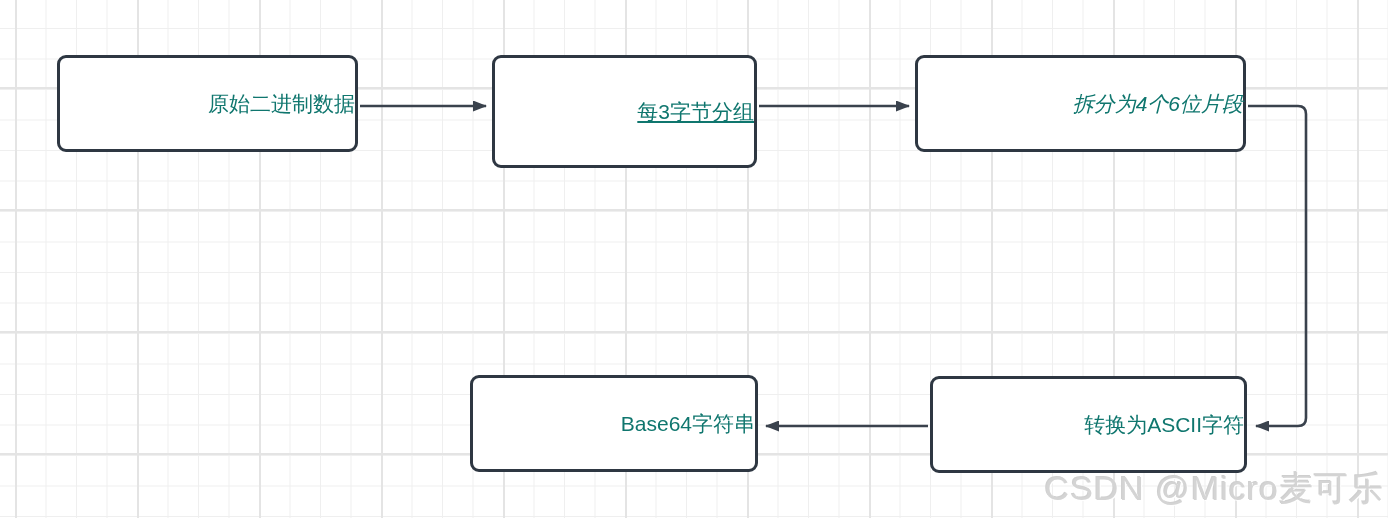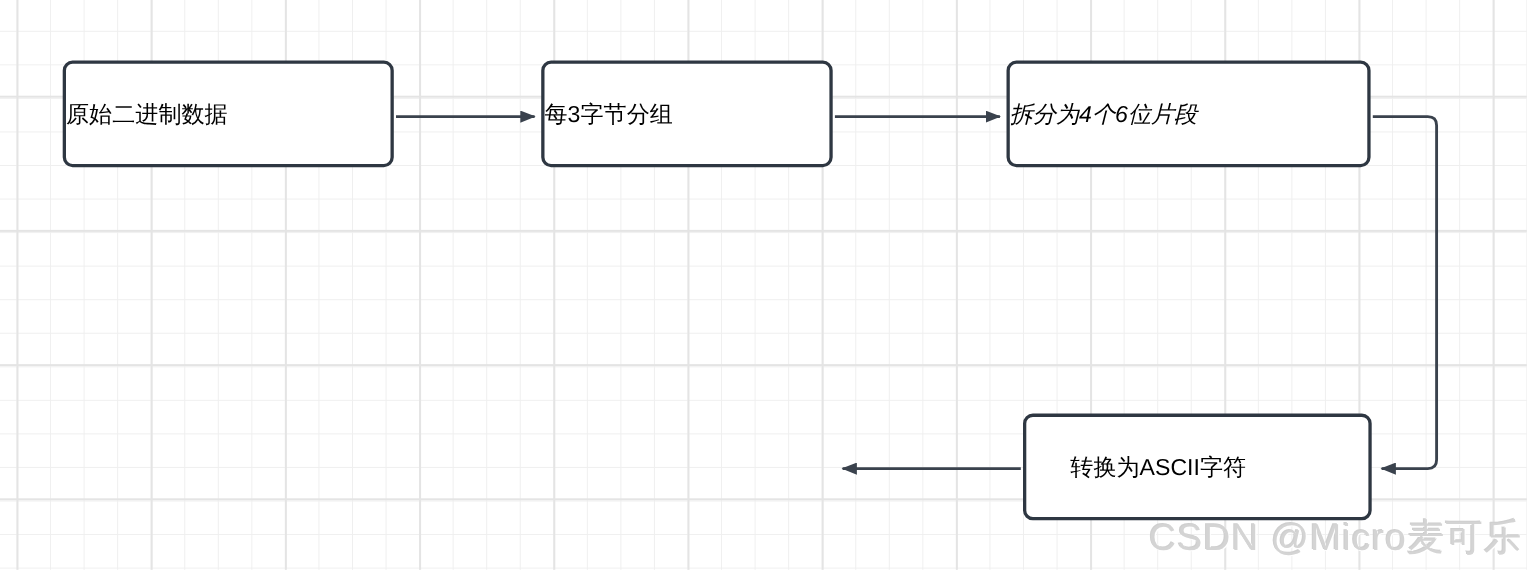--- a/index.html
+++ b/index.html
@@ -26,27 +26,27 @@
     background-position: 15px 0, 0 87px, 15px 0, 0 28px;
   }
   .node {
     position: absolute;
     box-sizing: border-box;
     background: #ffffff;
     border: 3px solid #2e3742;
     border-radius: 9px;
     display: flex;
     align-items: center;
-    justify-content: flex-start;
+    justify-content: flex-end;
     font-size: 21px;
-    color: #000000;
+    color: #0f766e;
     white-space: nowrap;
   }
   #node-original   { left: 57px;  top: 55px;  width: 301px; height: 97px; }
-  #node-group      { left: 492px; top: 55px;  width: 265px; height: 97px; }
+  #node-group      { left: 492px; top: 55px;  width: 265px; height: 113px; text-decoration: underline; }
   #node-split      { left: 915px; top: 55px;  width: 331px; height: 97px; font-style: italic; }
   #node-base64     { left: 470px; top: 375px; width: 288px; height: 97px; }
   #node-ascii      { left: 930px; top: 376px; width: 317px; height: 97px; padding-left: 40px; }
   .edges {
     position: absolute;
     left: 0;
     top: 0;
     width: 1388px;
     height: 518px;
     pointer-events: none;
@@ -88,16 +88,19 @@
   </div>
 
   <div class="node" id="node-split">
     <span>拆分为4个6位片段</span>
   </div>
 
   <div class="node" id="node-ascii">
     <span>转换为ASCII字符</span>
   </div>
 
+  <div class="node" id="node-base64">
+    <span>Base64字符串</span>
+  </div>
 
   <div class="watermark">CSDN @Micro麦可乐</div>
 
 </div>
 
 </body></html>

